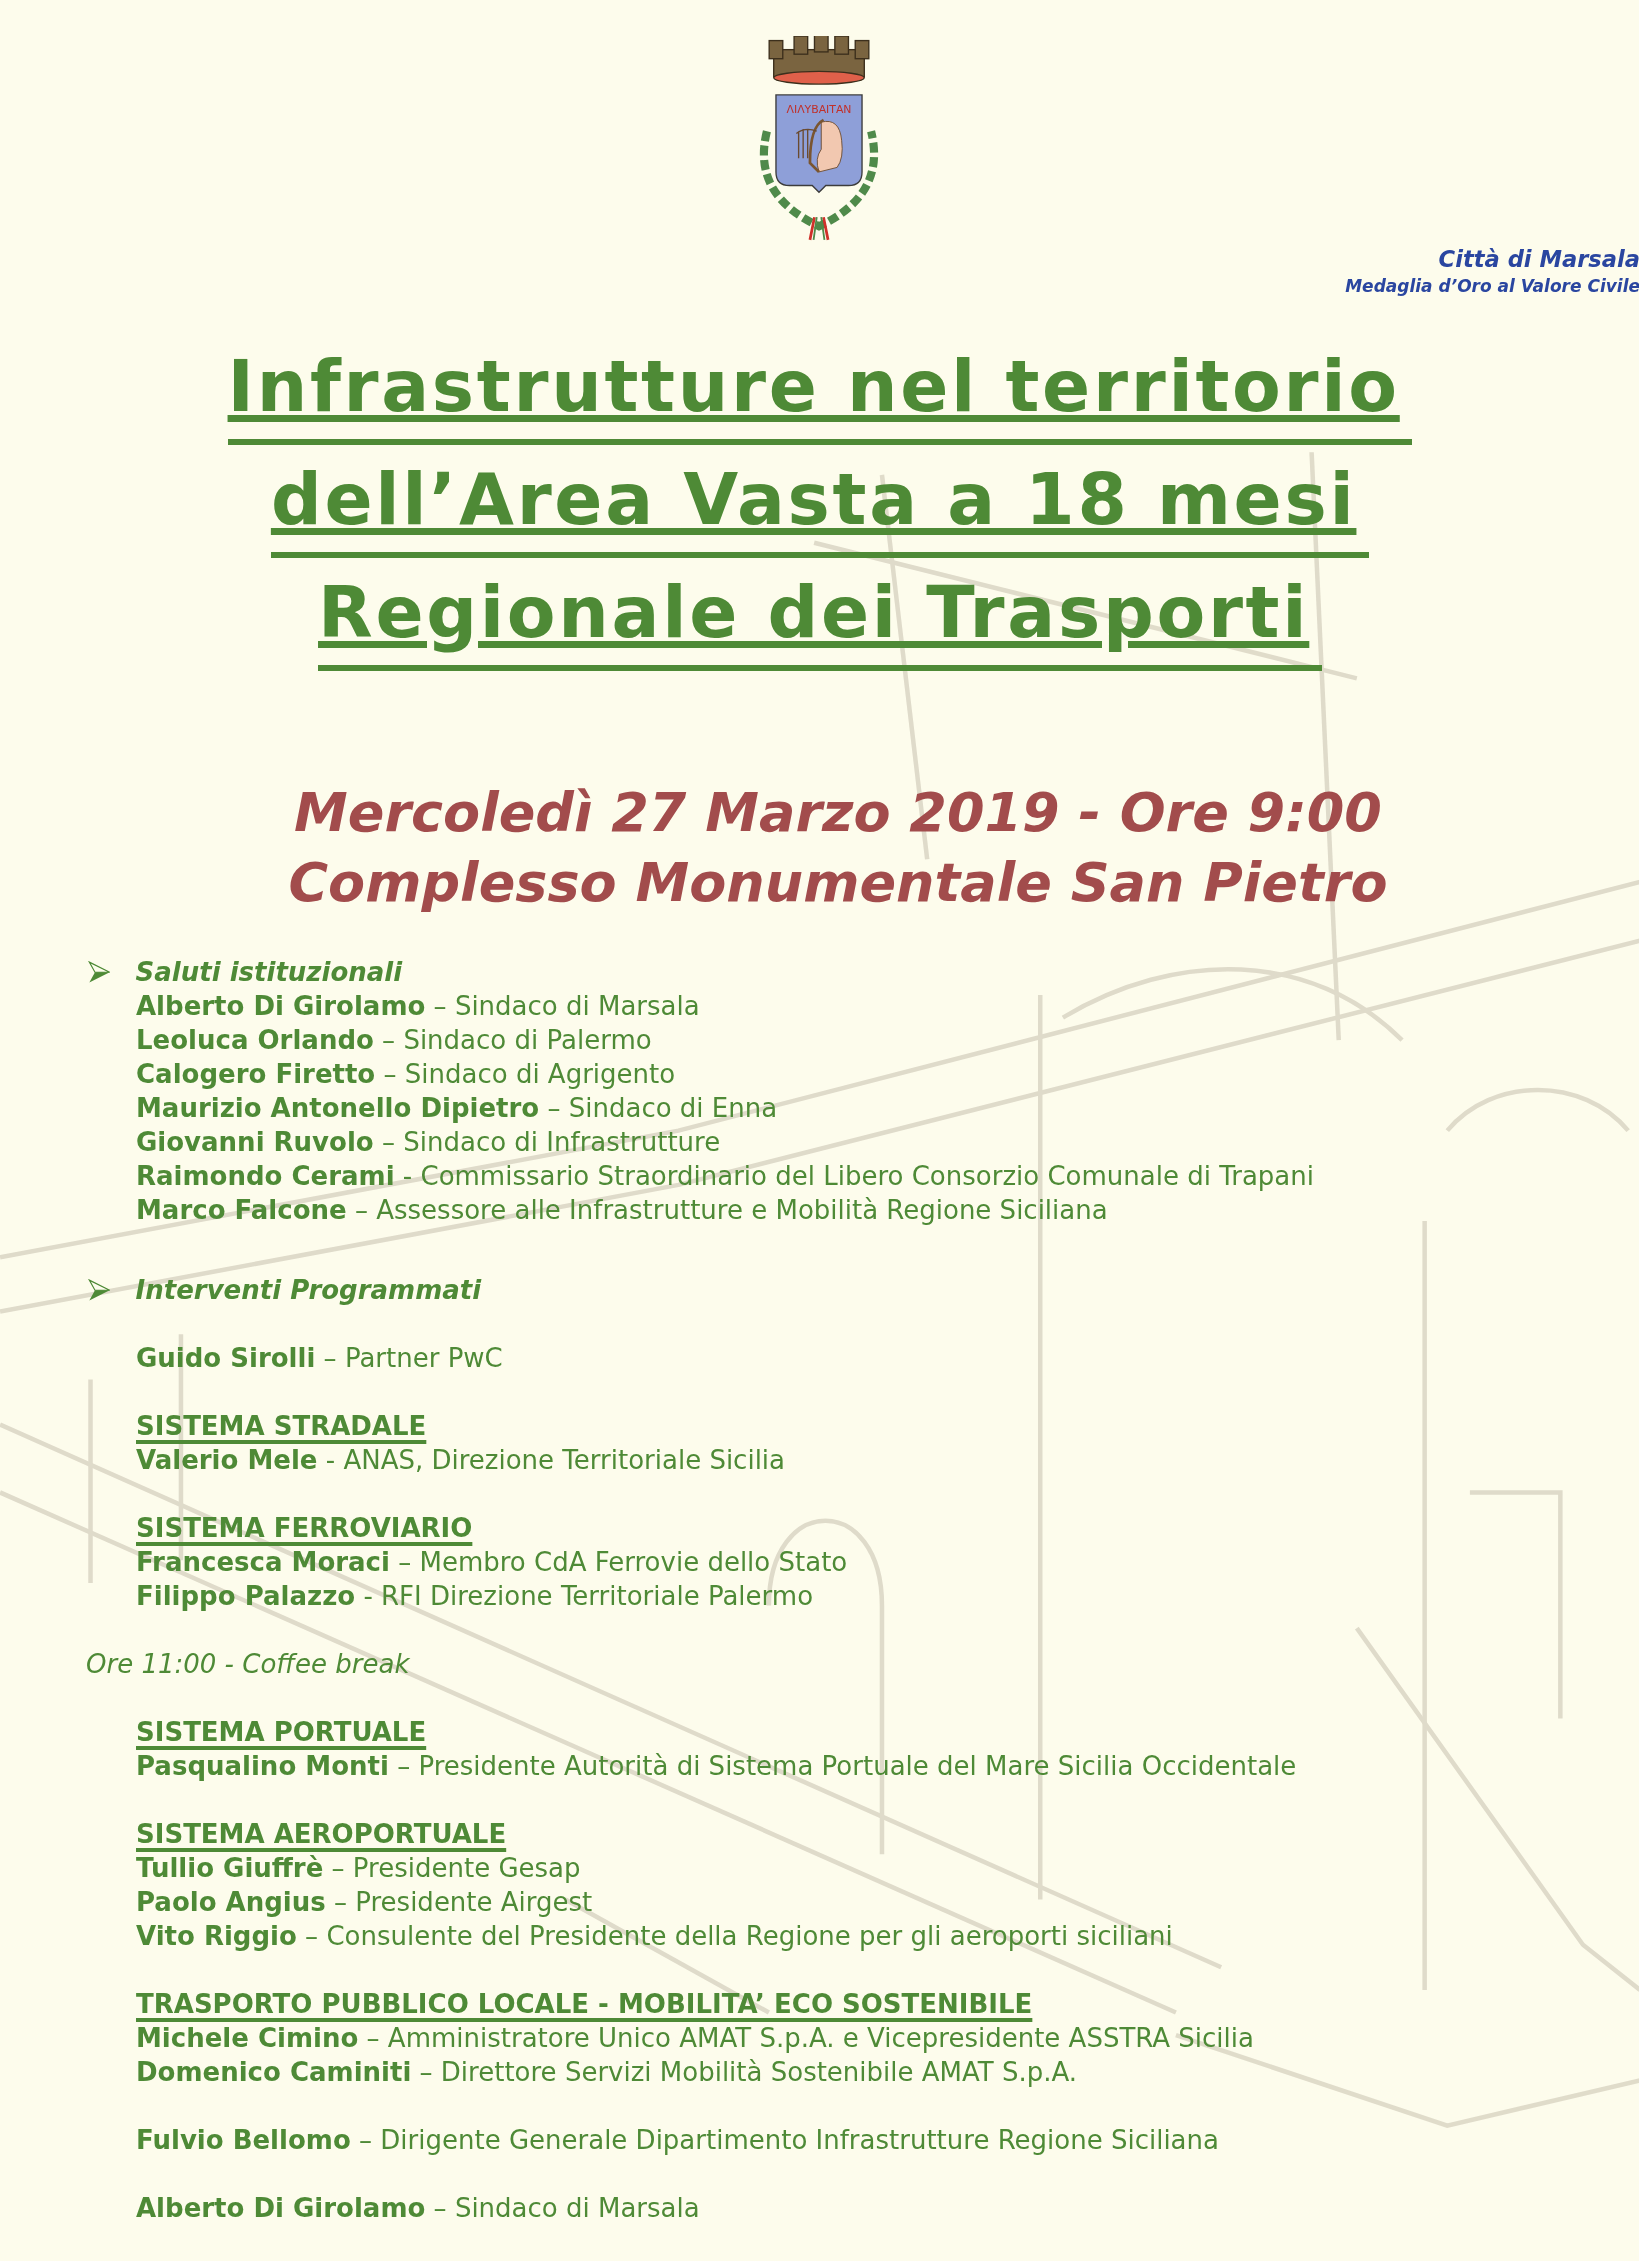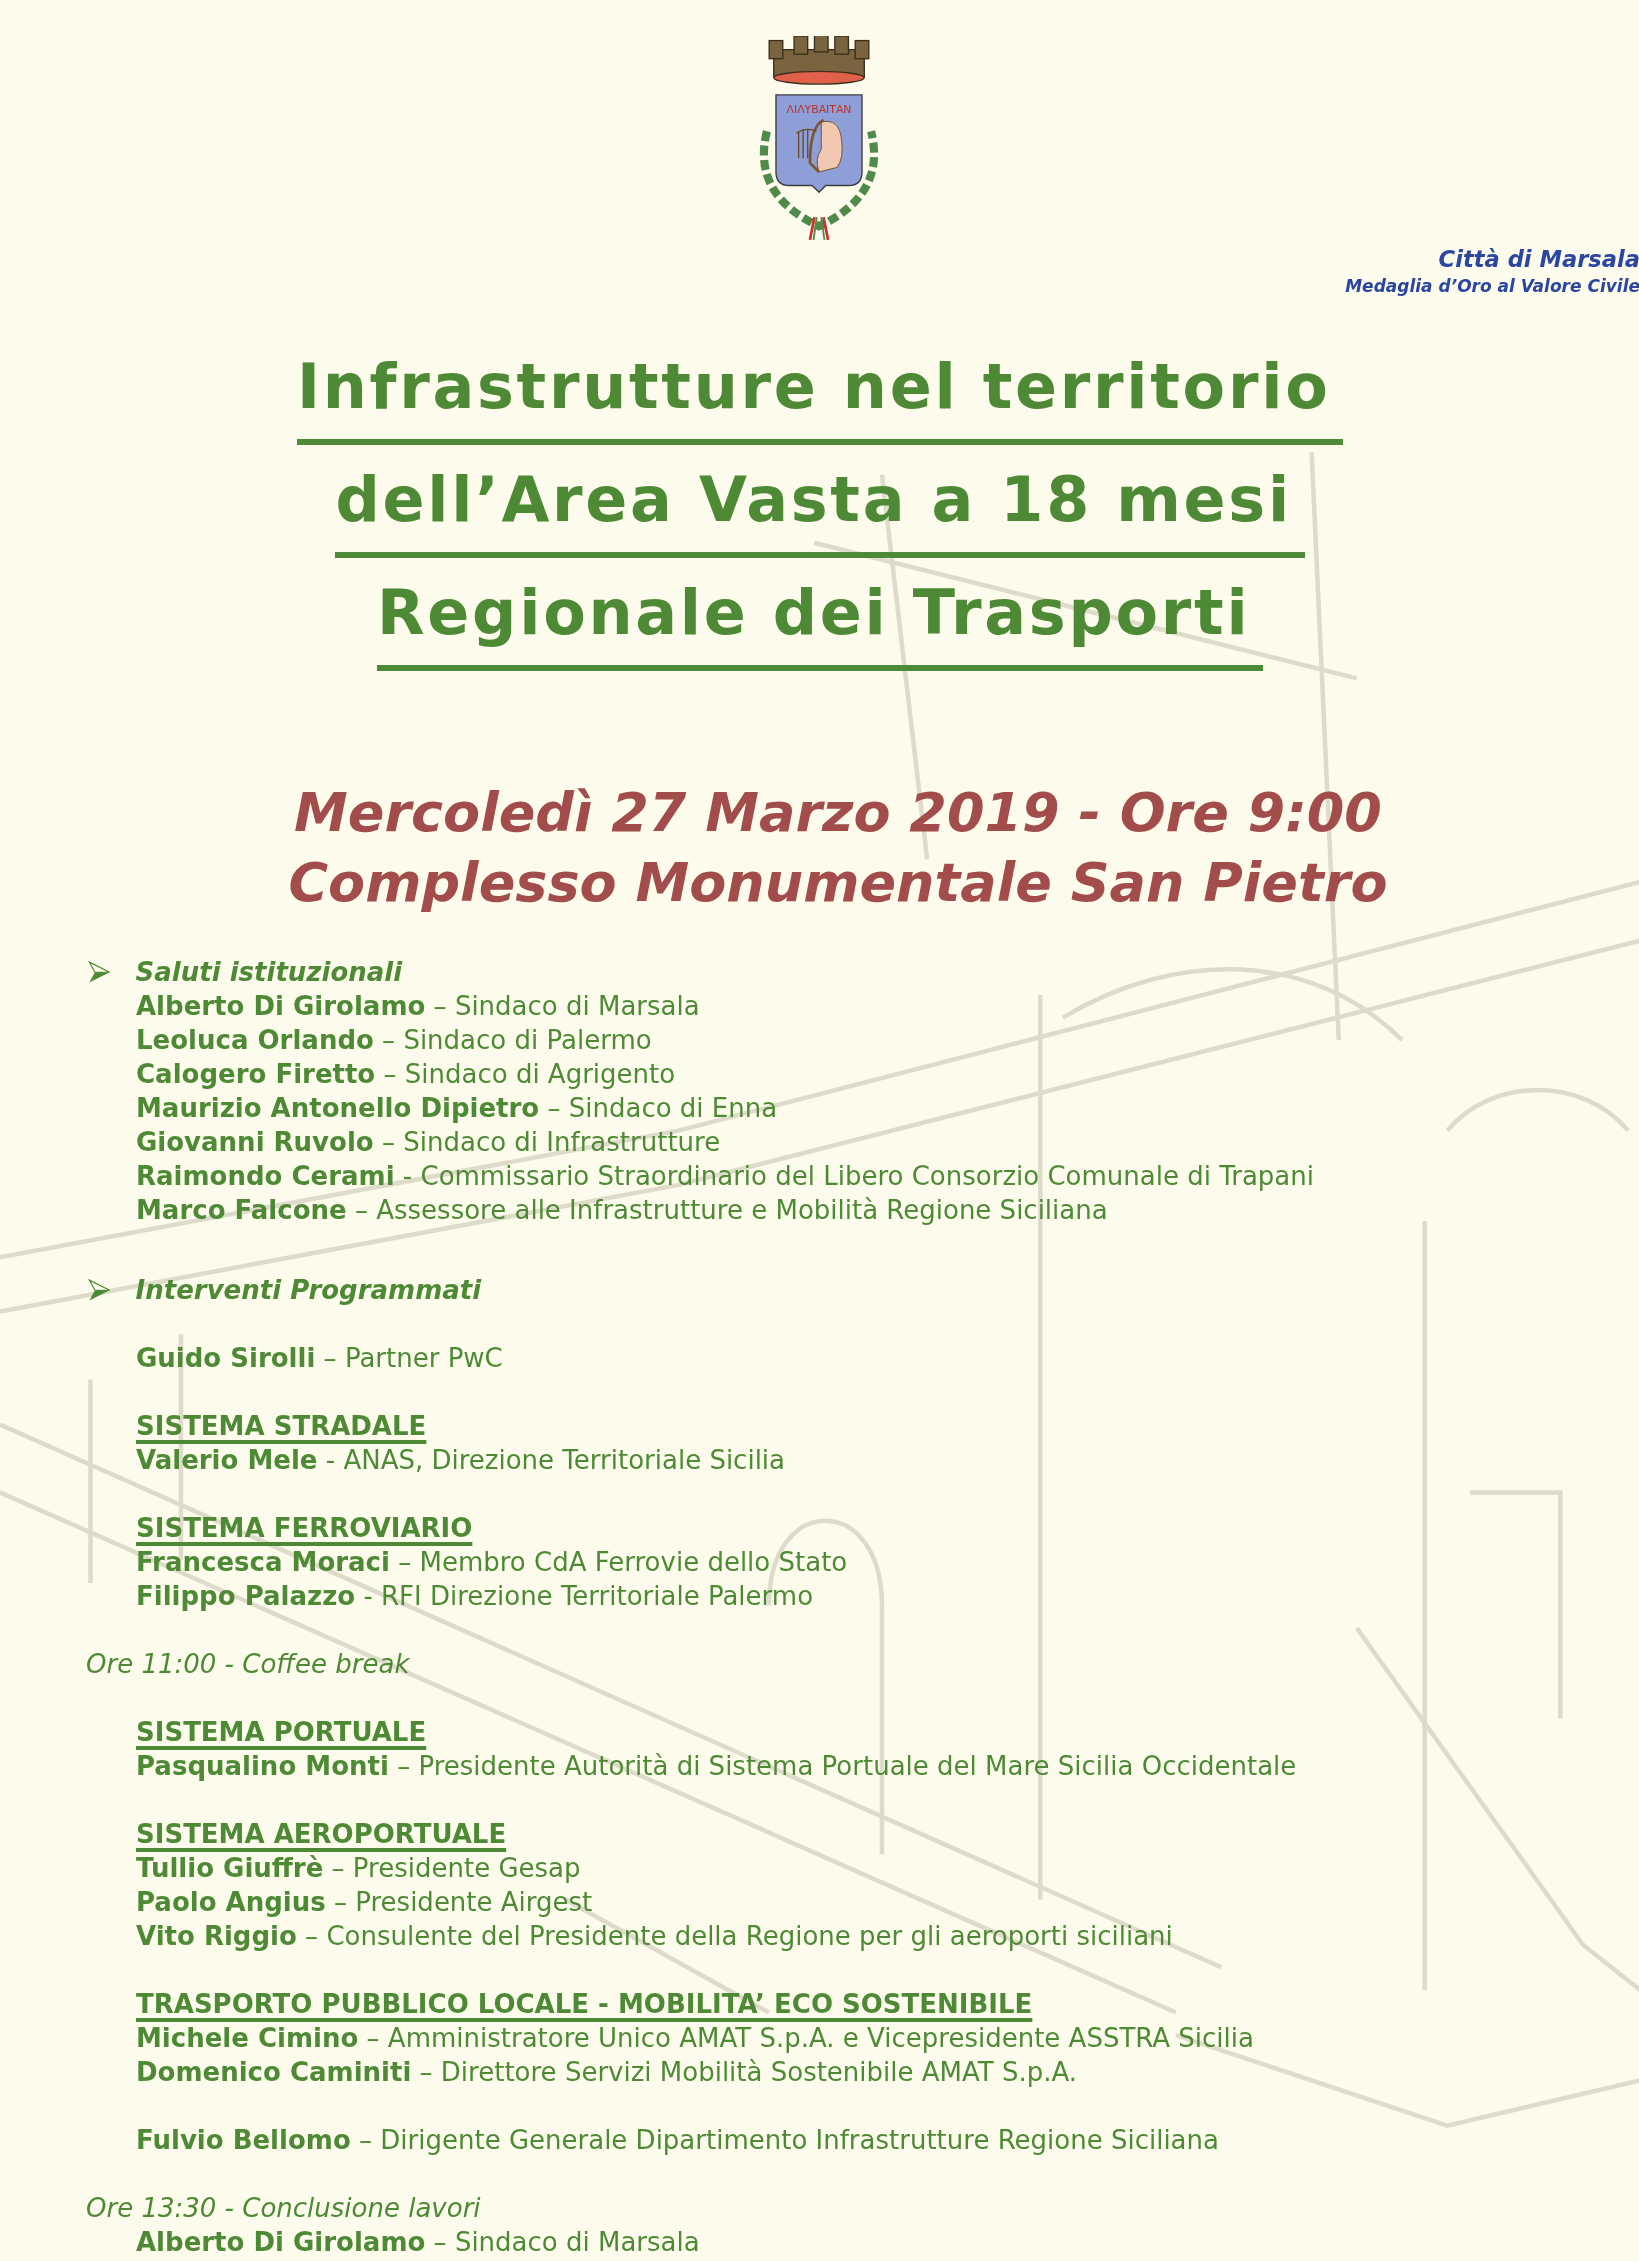--- a/index.html
+++ b/index.html
@@ -15,23 +15,23 @@
   
   .emblem { position: absolute; left: 742px; top: 36px; width: 154px; height: 213px; }
   .org { position: absolute; left: 0; width: 1640px; top: 246px; text-align: right;
          color: #2a46a0; font-weight: bold; font-style: italic; }
   .org .l1 { font-size: 22.6px; line-height: 27px; }
   .org .l2 { font-size: 17px; line-height: 27px; }
 
   
   .title { position: absolute; top: 335px; left: 0; width: 1640px; text-align: center;
            font-weight: bold; color: #4e8a36; }
-  .title .tl { display: inline-block; font-size: 62px; line-height: 104px;
+  .title .tl { display: inline-block; font-size: 71px; line-height: 104px;
                letter-spacing: 2.7px; border-bottom: 6.3px solid #4e8a36; padding: 0 12.7px 0 0;
-               margin-bottom: 11px; }
+               margin-bottom: 11px; text-decoration: underline; }
   .title .row { display: block; height: 113px; }
 
   .when { position: absolute; top: 778px; left: 0; width: 1640px; text-align: center;
           color: #a24c4c; font-weight: bold; font-style: italic; }
   .when div { font-size: 54px; line-height: 70px; padding-left: 36px; }
 
   
   .program { position: absolute; left: 86px; top: 943px; width: 1515px; font-size: 26px; }
   .sec-head { display: flex; align-items: center; height: 34px; font-weight: bold; font-style: italic; margin-top: 12px; }
   .sec-head .arrow { width: 27px; height: 22.6px; margin-right: 22.6px; }
@@ -161,17 +161,16 @@
     <div class="gap"></div>
 
     <div class="sub-head">TRASPORTO PUBBLICO LOCALE - MOBILITA’ ECO SOSTENIBILE</div>
     <div class="row-line"><span class="name">Michele Cimino</span><span> – </span><span>Amministratore Unico AMAT S.p.A. e Vicepresidente ASSTRA Sicilia</span></div>
     <div class="row-line"><span class="name">Domenico Caminiti</span><span> – </span><span>Direttore Servizi Mobilità Sostenibile AMAT S.p.A.</span></div>
     <div class="gap"></div>
 
     <div class="row-line"><span class="name">Fulvio Bellomo</span><span> – </span><span>Dirigente Generale Dipartimento Infrastrutture Regione Siciliana</span></div>
     <div class="gap"></div>
 
-    <div class="time-note">Ore 13:30 - Conclusione lavori</div>
     <div class="row-line"><span class="name">Alberto Di Girolamo</span><span> – </span><span>Sindaco di Marsala</span></div>
   </div>
 </div>
 
 
 </body></html>

